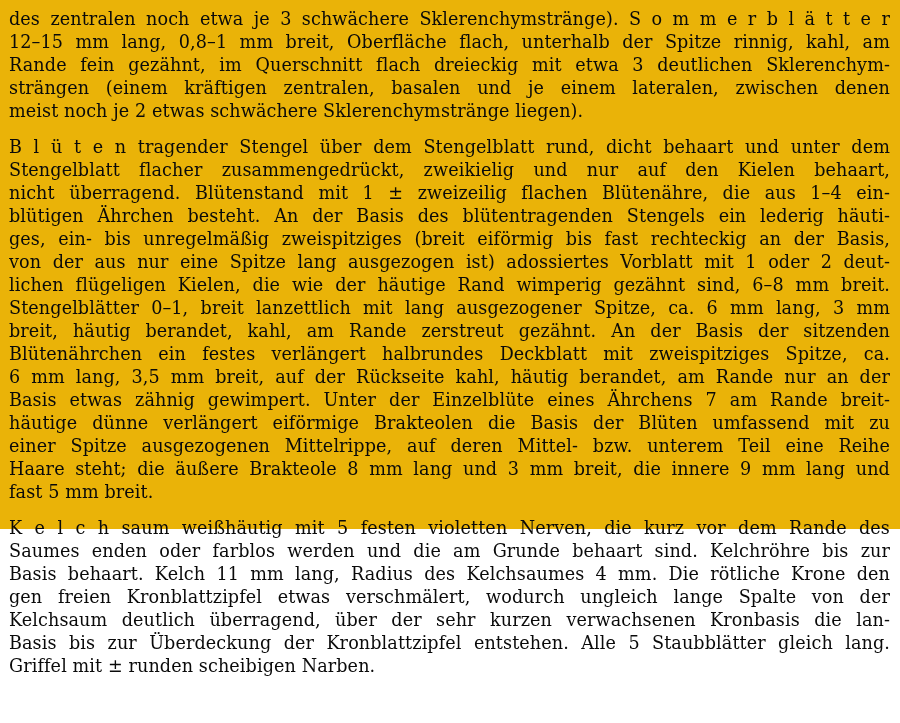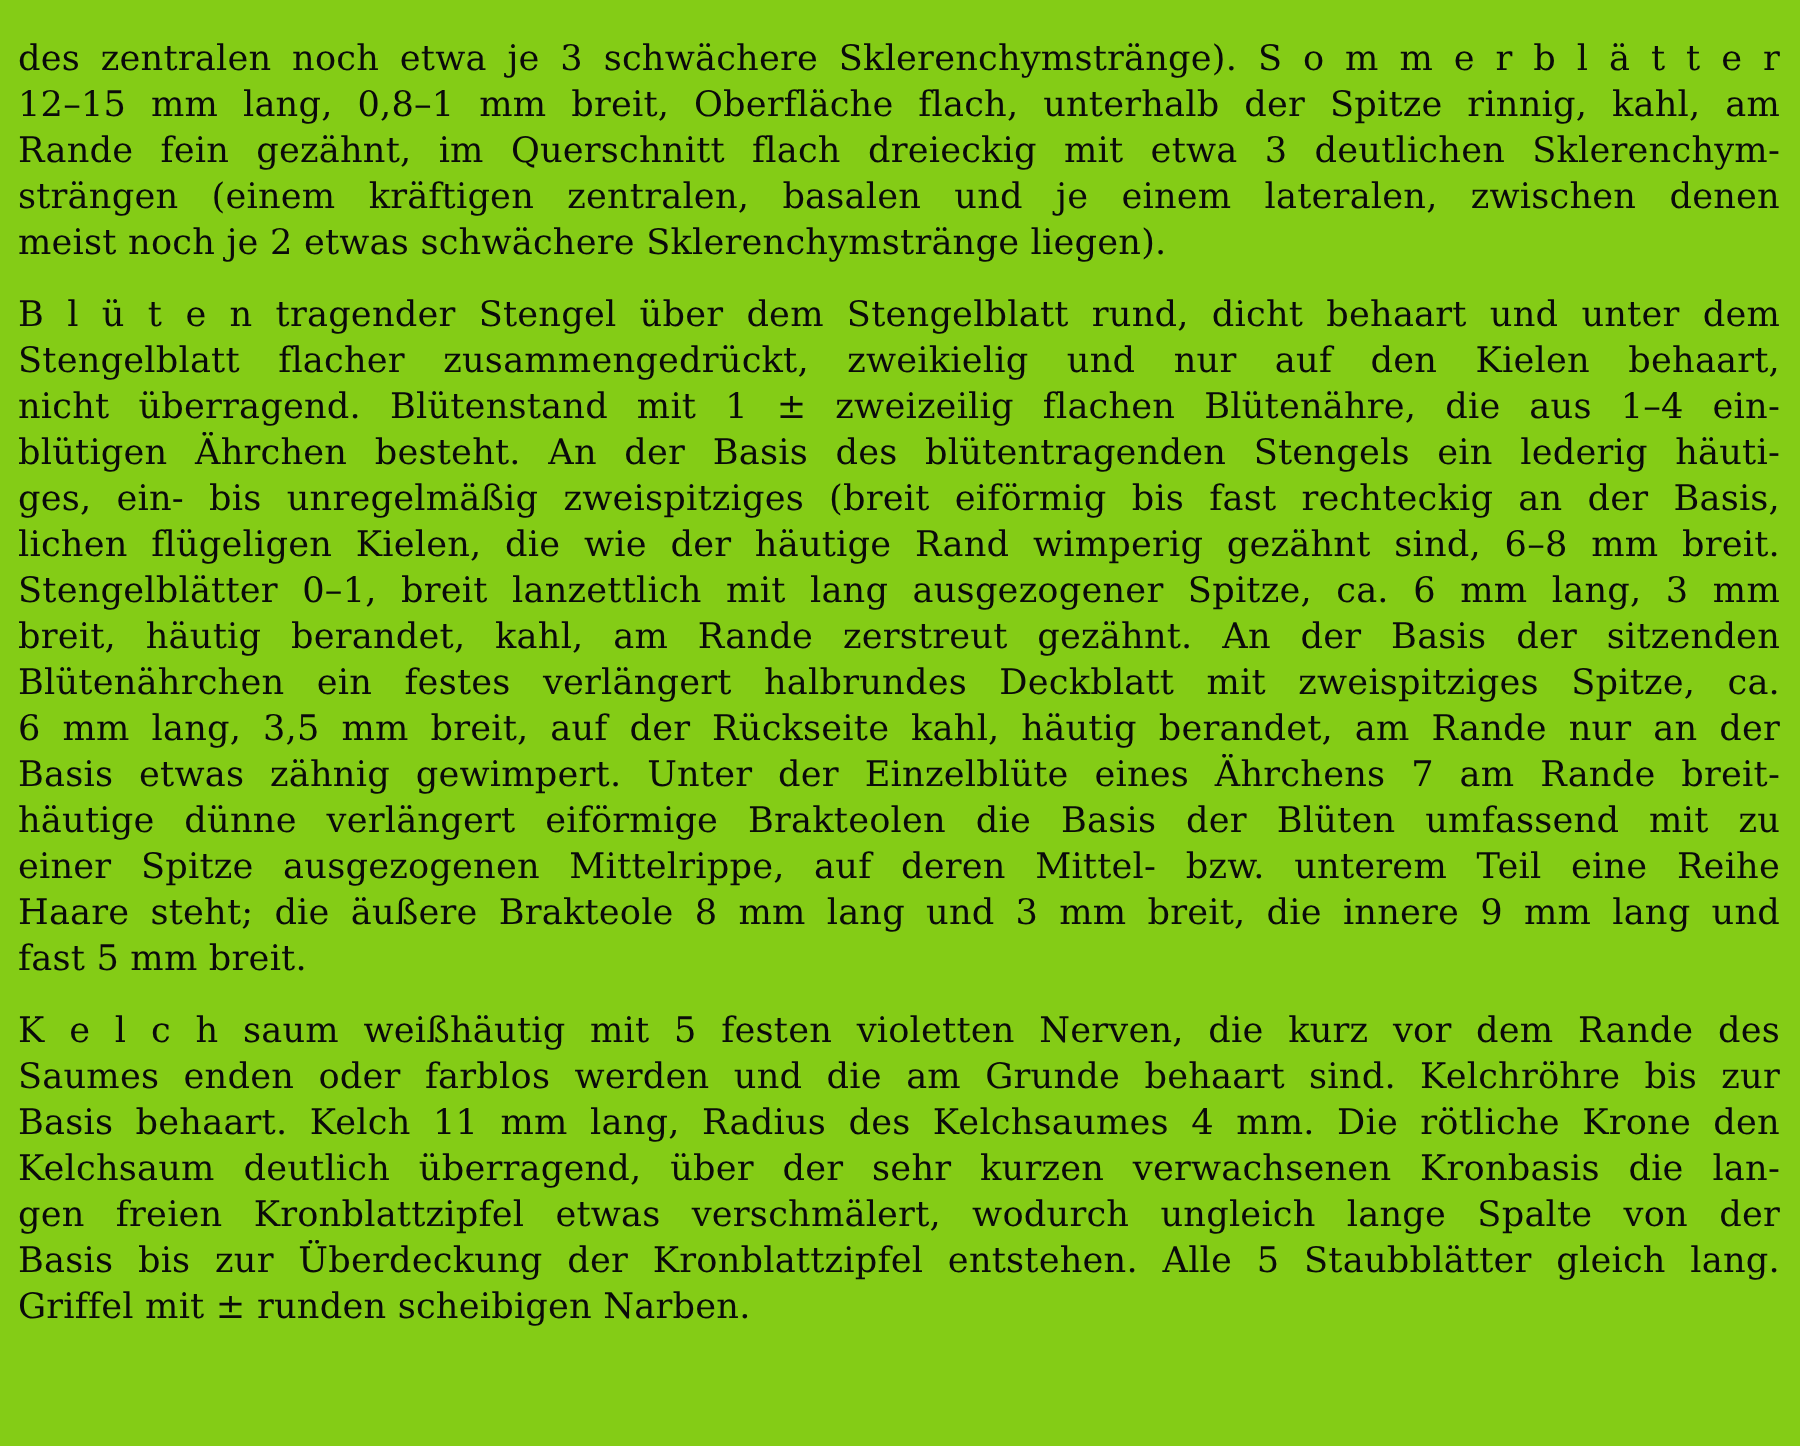--- a/index.html
+++ b/index.html
@@ -10,23 +10,23 @@
   body {
     width: 900px;
     height: 723px;
     overflow: hidden;
     color: #0a0a0a;
     font-family: "DejaVu Serif", serif;
   }
   .page {
     box-sizing: border-box;
     width: 900px;
-    height: 723px;
-    padding: 19px 10px 0 9px;
-    background: #84cc16;
+    height: 529px;
+    padding: 8px 10px 0 9px;
+    background: #eab308;
   }
   .paragraph {
     margin: 0 0 13px 0;
   }
   .line {
     font-size: 17.6px;
     line-height: 23px;
     letter-spacing: 0.1px;
     text-align: justify;
     text-align-last: justify;
@@ -48,33 +48,34 @@
       <div class="line">Rande fein gezähnt, im Querschnitt flach dreieckig mit etwa 3 deutlichen Sklerenchym-</div>
       <div class="line">strängen (einem kräftigen zentralen, basalen und je einem lateralen, zwischen denen</div>
       <div class="line last">meist noch je 2 etwas schwächere Sklerenchymstränge liegen).</div>
     </div>
     <div class="paragraph">
       <div class="line">B l ü t e n tragender Stengel über dem Stengelblatt rund, dicht behaart und unter dem</div>
       <div class="line">Stengelblatt flacher zusammengedrückt, zweikielig und nur auf den Kielen behaart,</div>
       <div class="line">nicht überragend. Blütenstand mit 1 ± zweizeilig flachen Blütenähre, die aus 1–4 ein-</div>
       <div class="line">blütigen Ährchen besteht. An der Basis des blütentragenden Stengels ein lederig häuti-</div>
       <div class="line">ges, ein- bis unregelmäßig zweispitziges (breit eiförmig bis fast rechteckig an der Basis,</div>
+      <div class="line">von der aus nur eine Spitze lang ausgezogen ist) adossiertes Vorblatt mit 1 oder 2 deut-</div>
       <div class="line">lichen flügeligen Kielen, die wie der häutige Rand wimperig gezähnt sind, 6–8 mm breit.</div>
       <div class="line">Stengelblätter 0–1, breit lanzettlich mit lang ausgezogener Spitze, ca. 6 mm lang, 3 mm</div>
       <div class="line">breit, häutig berandet, kahl, am Rande zerstreut gezähnt. An der Basis der sitzenden</div>
       <div class="line">Blütenährchen ein festes verlängert halbrundes Deckblatt mit zweispitziges Spitze, ca.</div>
       <div class="line">6 mm lang, 3,5 mm breit, auf der Rückseite kahl, häutig berandet, am Rande nur an der</div>
       <div class="line">Basis etwas zähnig gewimpert. Unter der Einzelblüte eines Ährchens 7 am Rande breit-</div>
       <div class="line">häutige dünne verlängert eiförmige Brakteolen die Basis der Blüten umfassend mit zu</div>
       <div class="line">einer Spitze ausgezogenen Mittelrippe, auf deren Mittel- bzw. unterem Teil eine Reihe</div>
       <div class="line">Haare steht; die äußere Brakteole 8 mm lang und 3 mm breit, die innere 9 mm lang und</div>
       <div class="line last">fast 5 mm breit.</div>
     </div>
     <div class="paragraph">
       <div class="line">K e l c h saum weißhäutig mit 5 festen violetten Nerven, die kurz vor dem Rande des</div>
       <div class="line">Saumes enden oder farblos werden und die am Grunde behaart sind. Kelchröhre bis zur</div>
       <div class="line">Basis behaart. Kelch 11 mm lang, Radius des Kelchsaumes 4 mm. Die rötliche Krone den</div>
+      <div class="line">gen freien Kronblattzipfel etwas verschmälert, wodurch ungleich lange Spalte von der</div>
       <div class="line">Kelchsaum deutlich überragend, über der sehr kurzen verwachsenen Kronbasis die lan-</div>
-      <div class="line">gen freien Kronblattzipfel etwas verschmälert, wodurch ungleich lange Spalte von der</div>
       <div class="line">Basis bis zur Überdeckung der Kronblattzipfel entstehen. Alle 5 Staubblätter gleich lang.</div>
       <div class="line last">Griffel mit ± runden scheibigen Narben.</div>
     </div>
   </main>
 
 </body></html>

